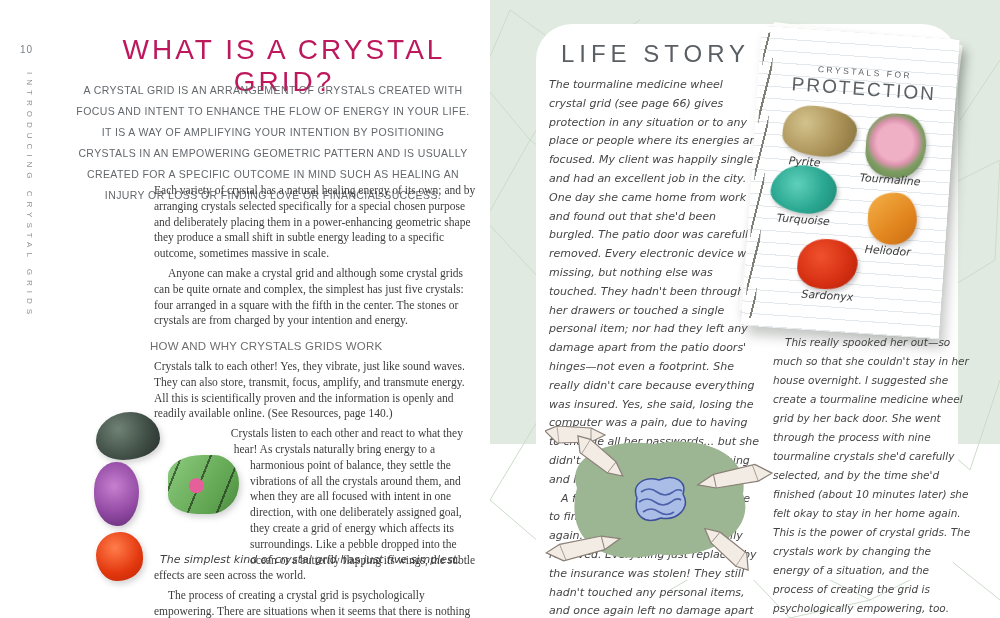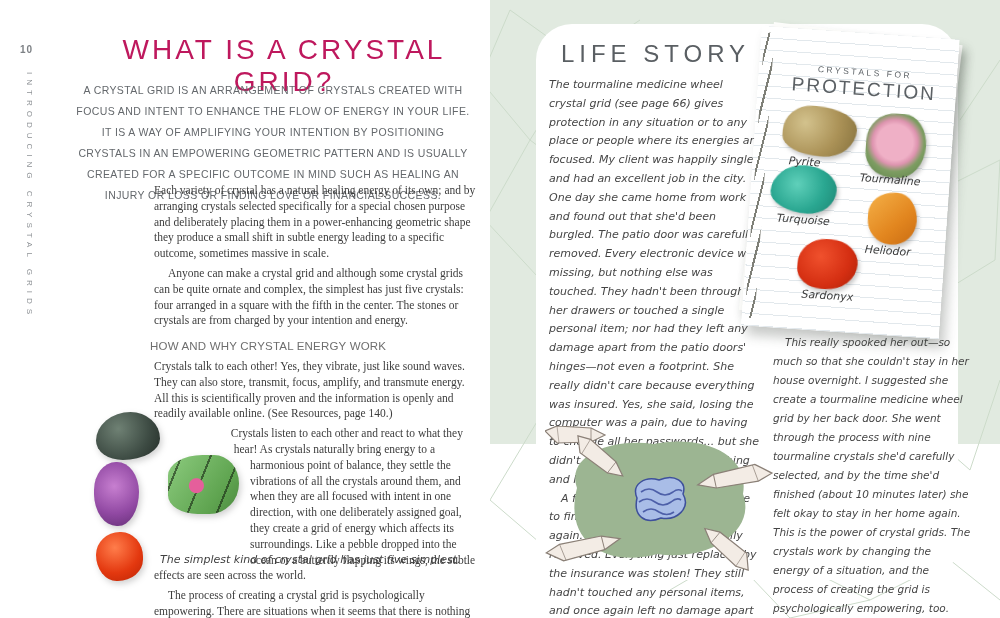--- a/index.html
+++ b/index.html
@@ -1,20 +1,20 @@
 <!DOCTYPE html>
 <html><head>
 <meta charset="utf-8">
 <style>
   html,body{margin:0;padding:0;background:#ffffff;}
   body{width:1000px;height:618px;overflow:hidden;font-family:"Liberation Sans",sans-serif;}
   .spread{position:relative;width:1000px;height:618px;background:#ffffff;}
 
   
-  .page-number{position:absolute;left:20px;top:44px;font-size:10px;color:#7d8185;letter-spacing:1px;font-weight:bold;}
+  .page-number{position:absolute;left:20px;top:44px;font-size:10px;color:#7d8185;letter-spacing:1px;}
   .sidebar-title{position:absolute;left:25px;top:72px;writing-mode:vertical-rl;font-size:8px;letter-spacing:5px;color:#8d9195;}
   .article-title{position:absolute;left:72px;top:34px;width:424px;text-align:center;font-size:28px;font-weight:300;letter-spacing:3px;color:#be185d;}
   .article-intro{position:absolute;left:72px;top:80px;width:402px;text-align:center;font-size:10.5px;line-height:21px;letter-spacing:.4px;color:#64686c;}
   .body-text{position:absolute;left:150px;top:179px;width:333px;font-size:11.5px;line-height:15.8px;color:#3d3d3d;}
   .body-text p{margin:4px;font-family:Liberation Serif, serif;}
   .indent{text-indent:14px;}
   .section-heading{margin:10px 0 0 0;font-size:11.5px;font-weight:normal;color:#6e6e6e;letter-spacing:.2px;}
   .wrap-spacer{float:left;width:92px;height:82px;margin:46px 8px 0 0;
     shape-outside:polygon(0 0,38% 0,100% 45%,100% 100%,0 100%);shape-margin:8px;}
   .photo-caption{position:absolute;left:160px;top:553px;font-family:"DejaVu Sans",sans-serif;font-style:italic;font-size:11px;color:#3f3f3f;}
@@ -94,21 +94,21 @@
 
   <div>
     <div class="page-number">10</div>
     <div class="sidebar-title">INTRODUCING CRYSTAL GRIDS</div>
     <h1 class="article-title" style="margin:0;">WHAT IS A CRYSTAL GRID?</h1>
     <div class="article-intro">A CRYSTAL GRID IS AN ARRANGEMENT OF CRYSTALS CREATED WITH FOCUS AND INTENT TO ENHANCE THE FLOW OF ENERGY IN YOUR LIFE. IT IS A WAY OF AMPLIFYING YOUR INTENTION BY POSITIONING CRYSTALS IN AN EMPOWERING GEOMETRIC PATTERN AND IS USUALLY CREATED FOR A SPECIFIC OUTCOME IN MIND SUCH AS HEALING AN INJURY OR LOSS OR FINDING LOVE OR FINANCIAL SUCCESS.</div>
 
     <div class="body-text">
       <p>Each variety of crystal has a natural healing energy of its own; and by arranging crystals selected specifically for a special chosen purpose and deliberately placing them in a power-enhancing geometric shape they produce a small shift in subtle energy leading to a specific outcome, sometimes massive in scale.</p>
       <p class="indent">Anyone can make a crystal grid and although some crystal grids can be quite ornate and complex, the simplest has just five crystals: four arranged in a square with the fifth in the center. The stones or crystals are from charged by your intention and energy.</p>
-      <h3 class="section-heading">HOW AND WHY CRYSTAL ENERGY WORK</h3>
+      <h3 class="section-heading">HOW AND WHY CRYSTALS GRIDS WORK</h3>
       <p>Crystals talk to each other! Yes, they vibrate, just like sound waves. They can also store, transmit, focus, amplify, and transmute energy. All this is scientifically proven and the information is openly and readily available online. (See Resources, page 140.)</p>
       <div>
         <div class="wrap-spacer"></div>
         <p class="indent">Crystals listen to each other and react to what they hear! As crystals naturally bring energy to a harmonious point of balance, they settle the vibrations of all the crystals around them, and when they are all focused with intent in one direction, with one deliberately assigned goal, they create a grid of energy which affects its surroundings. Like a pebble dropped into the ocean or a butterfly flapping its wings, the subtle effects are seen across the world.</p>
         <p class="indent"><span>The process of creating a crystal grid is psychologically empowering. There are situations when it seems that there is nothing you can do about something... but there </span></p>
       </div>
     </div>
 
     <div class="photo-caption">The simplest kind of crystal grid has just five simplest.</div>
 

